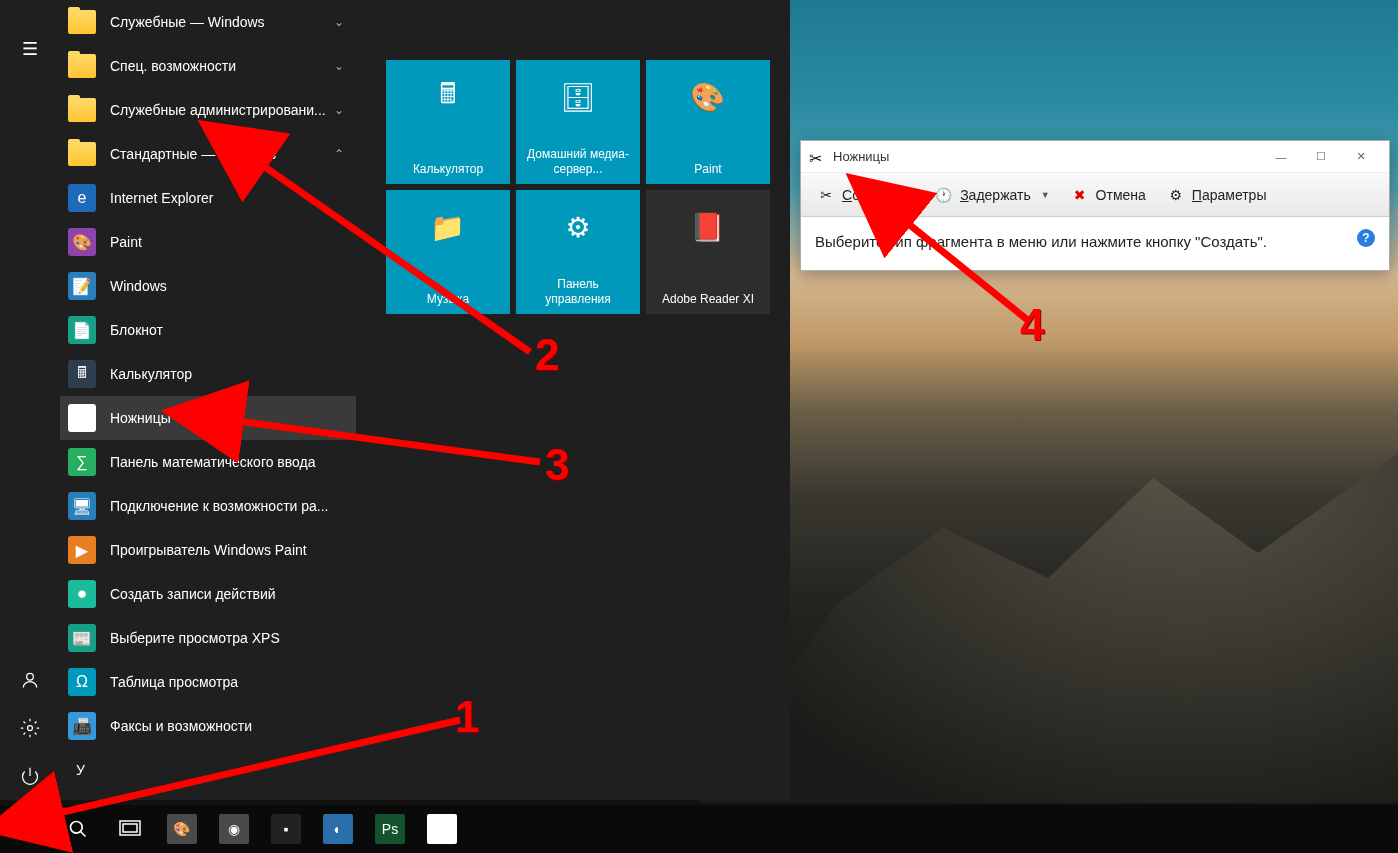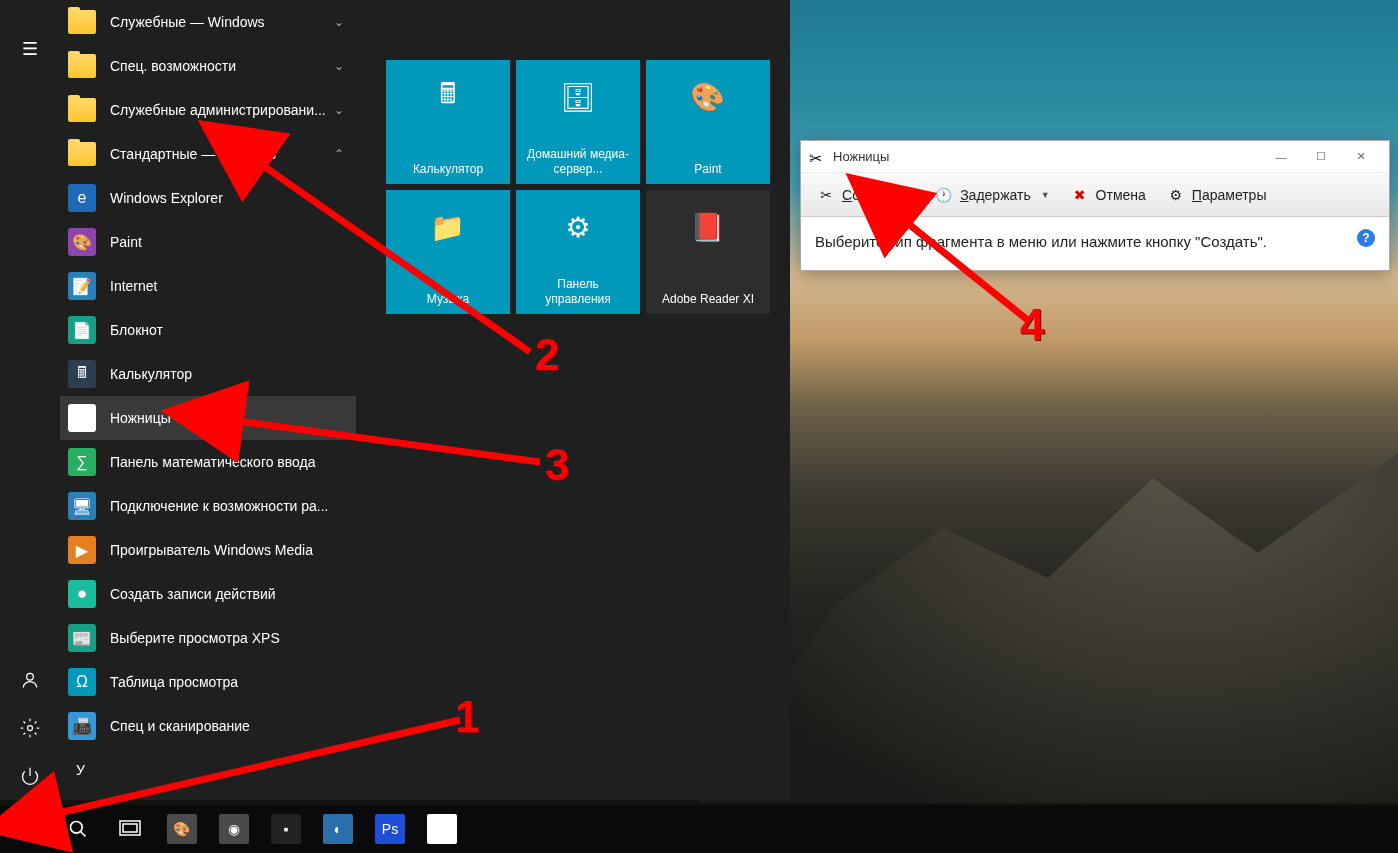--- a/index.html
+++ b/index.html
@@ -102,29 +102,29 @@
         </div>
         <div class="list-item">
           <div class="folder-icon"></div>
     <span>Стандартные — Windows</span>
     <span class="expand">⌃</span>
         </div>
       </div>
     <div id="apps-container">
         <div class="list-item">
           <div class="app-icon" style="background:#1e6ab8">e</div>
-    <span>Windows Explorer</span>
+    <span>Internet Explorer</span>
         </div>
         <div class="list-item">
           <div class="app-icon" style="background:#8e44ad">🎨</div>
     <span>Paint</span>
         </div>
         <div class="list-item">
           <div class="app-icon" style="background:#2980b9">📝</div>
-    <span>Internet</span>
+    <span>Windows</span>
         </div>
         <div class="list-item">
           <div class="app-icon" style="background:#16a085">📄</div>
     <span>Блокнот</span>
         </div>
         <div class="list-item">
           <div class="app-icon" style="background:#2c3e50">🖩</div>
     <span>Калькулятор</span>
         </div>
         <div class="list-item highlighted">
@@ -134,37 +134,37 @@
         <div class="list-item">
           <div class="app-icon" style="background:#27ae60">∑</div>
     <span>Панель математического ввода</span>
         </div>
         <div class="list-item">
           <div class="app-icon" style="background:#2980b9">🖥</div>
     <span>Подключение к возможности ра...</span>
         </div>
         <div class="list-item">
           <div class="app-icon" style="background:#e67e22">▶</div>
-    <span>Проигрыватель Windows Media</span>
+    <span>Проигрыватель Windows Paint</span>
         </div>
         <div class="list-item">
           <div class="app-icon" style="background:#1abc9c">⏺</div>
     <span>Создать записи действий</span>
         </div>
         <div class="list-item">
           <div class="app-icon" style="background:#16a085">📰</div>
     <span>Выберите просмотра XPS</span>
         </div>
         <div class="list-item">
           <div class="app-icon" style="background:#0099bc">Ω</div>
     <span>Таблица просмотра</span>
         </div>
         <div class="list-item">
           <div class="app-icon" style="background:#3498db">📠</div>
-    <span>Спец и сканирование</span>
+    <span>Факсы и возможности</span>
         </div>
       </div>
     <div class="letter-header">У</div>
   </div>
 
   <div class="tiles-area">
     <div class="tile-group" id="tiles-container">
         <div class="tile teal">
           <div class="tile-icon">🖩</div>
     <div class="tile-label">Калькулятор</div>
@@ -255,21 +255,21 @@
       <div class="task-btn">
         <div style="width:30px;height:30px;background:#4a4a4a;display:flex;align-items:center;justify-content:center;font-size:14px;color:#fff;border-radius:2px">◉</div>
       </div>
       <div class="task-btn">
         <div style="width:30px;height:30px;background:#222;display:flex;align-items:center;justify-content:center;font-size:14px;color:#fff;border-radius:2px">▪</div>
       </div>
       <div class="task-btn">
         <div style="width:30px;height:30px;background:#2a6eaa;display:flex;align-items:center;justify-content:center;font-size:14px;color:#fff;border-radius:2px">◐</div>
       </div>
       <div class="task-btn">
-        <div style="width:30px;height:30px;background:#1d4ed8;display:flex;align-items:center;justify-content:center;font-size:14px;color:#fff;border-radius:2px">Ps</div>
+        <div style="width:30px;height:30px;background:#14532d;display:flex;align-items:center;justify-content:center;font-size:14px;color:#fff;border-radius:2px">Ps</div>
       </div>
       <div class="task-btn">
         <div style="width:30px;height:30px;background:#fff;display:flex;align-items:center;justify-content:center;font-size:14px;color:#fff;border-radius:2px">✂</div>
       </div>
     </div>
 </div>
 
 <svg class="arrow-svg" style="left:0;top:0;width:1398px;height:853px">
   <defs>
     <marker id="ah" markerWidth="12" markerHeight="12" refX="2" refY="6" orient="auto">

